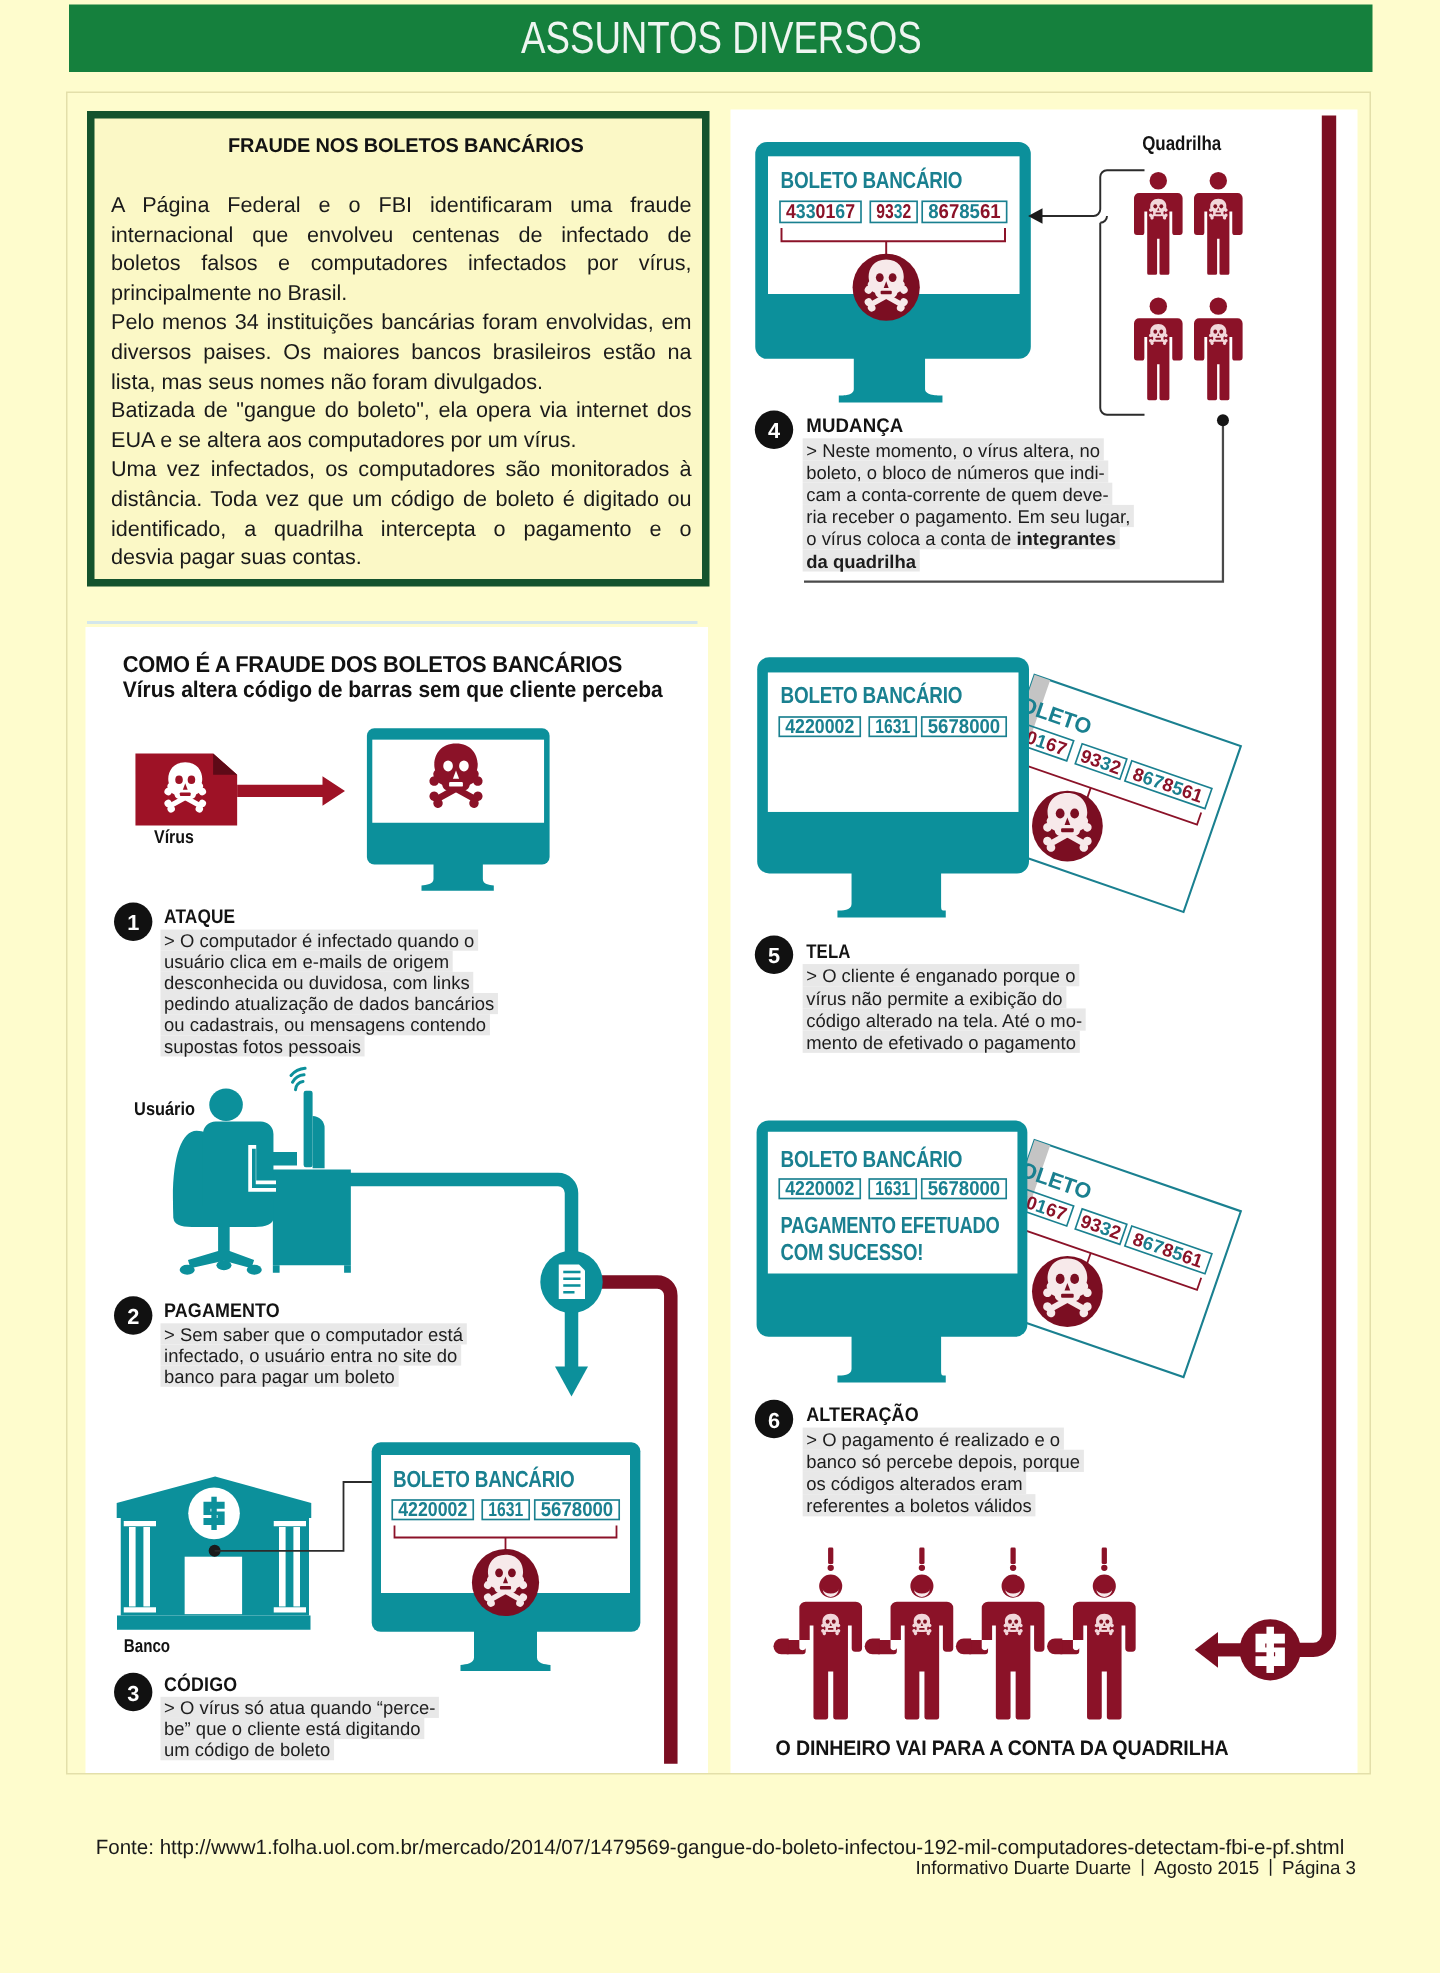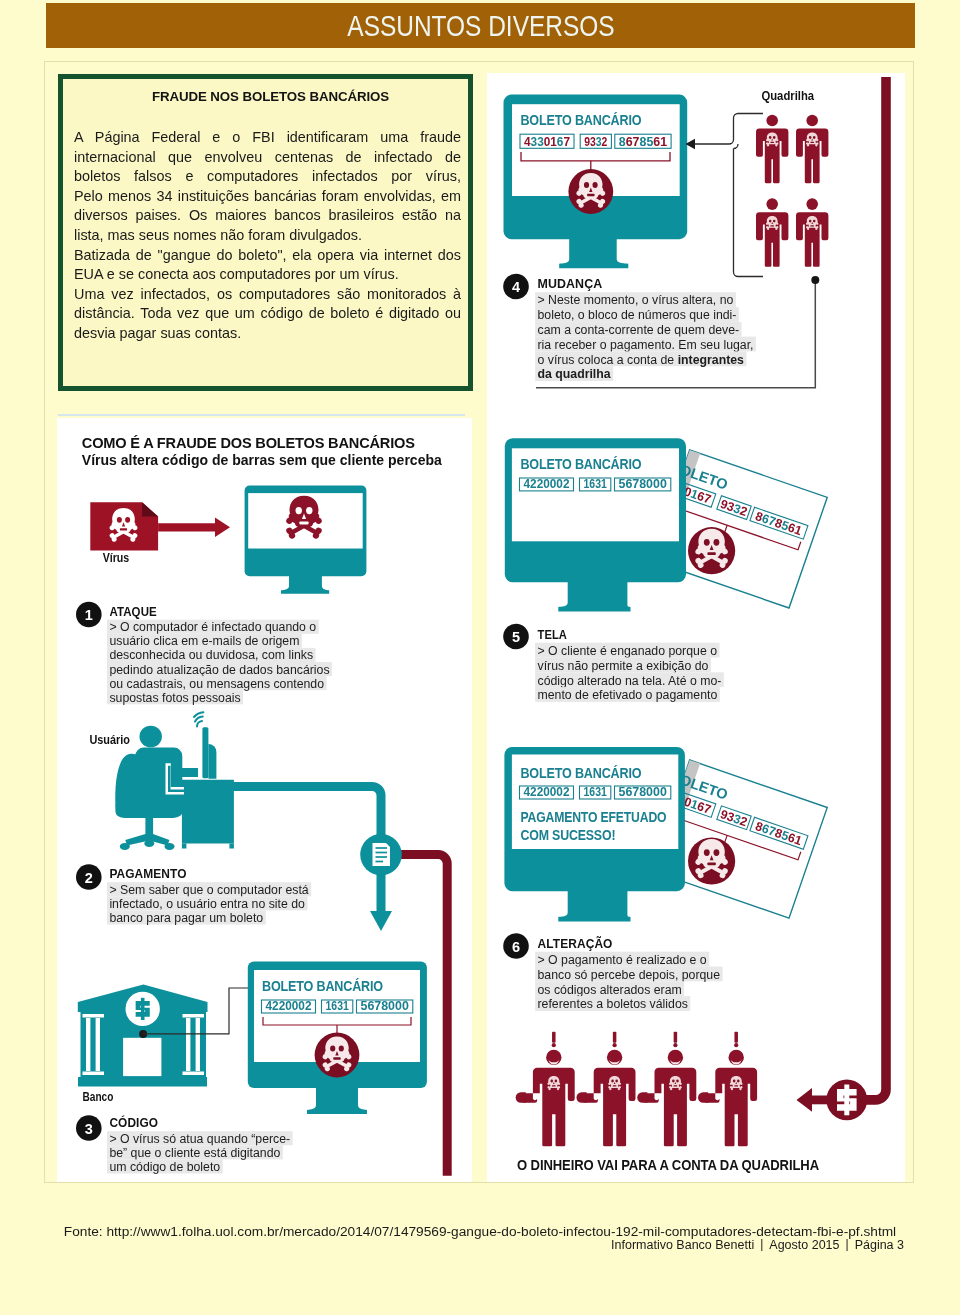--- a/index.html
+++ b/index.html
@@ -1,19 +1,19 @@
 <!DOCTYPE html>
 <html><head>
 <meta charset="utf-8">
 <style>
   html,body{margin:0;padding:0;}
   body{width:960px;height:1315px;background:#fefccd;font-family:"Liberation Sans",sans-serif;overflow:hidden;position:relative;-webkit-font-smoothing:antialiased;}
   #page{position:absolute;left:0;top:0;width:960px;height:1315px;}
 
-  .hdr{position:absolute;left:46px;top:3px;width:869px;height:45px;background:#a16207;}
+  .hdr{position:absolute;left:46px;top:3px;width:869px;height:45px;background:#15803d;}
   .hdr-title{position:absolute;left:0;top:0;width:869px;height:45px;line-height:45px;text-align:center;color:#eef5f1;font-size:30px;font-weight:400;padding-left:0px;padding-right:0px;box-sizing:border-box;transform-origin:center;}
   .hdr-title span{display:inline-block;transform:scaleX(0.815);transform-origin:center;}
 
   .outer-box{position:absolute;left:44px;top:61px;width:870px;height:1122px;border:1px solid #e3dfaa;box-sizing:border-box;}
 
   .textbox{position:absolute;left:58px;top:74px;width:415px;height:317px;background:#fbf8c6;border:5px solid #14532d;box-sizing:border-box;}
   .art-title{position:absolute;left:0;top:10px;width:415px;text-align:center;font-size:13.3px;font-weight:bold;color:#131313;letter-spacing:-0.1px;}
   .art-body{position:absolute;left:11px;top:49px;width:387px;font-size:14.4px;line-height:19.6px;color:#1a1a1a;}
   .art-body .ln{text-align:justify;text-align-last:justify;white-space:pre;}
   .art-body .ln.last{text-align:left;text-align-last:left;}
@@ -53,27 +53,29 @@
   </div>
 
   <div class="outer-box"></div>
 
   <div class="textbox">
     <div class="art-title">FRAUDE NOS BOLETOS BANCÁRIOS</div>
     <div class="art-body">
       <div class="ln">A Página Federal e o FBI identificaram uma fraude</div>
       <div class="ln">internacional que envolveu centenas de infectado de</div>
       <div class="ln">boletos falsos e computadores infectados por vírus,</div>
+      <div class="ln last">principalmente no Brasil.</div>
       <div class="ln">Pelo menos 34 instituições bancárias foram envolvidas, em</div>
       <div class="ln">diversos paises. Os maiores bancos brasileiros estão na</div>
       <div class="ln last">lista, mas seus nomes não foram divulgados.</div>
       <div class="ln">Batizada de "gangue do boleto", ela opera via internet dos</div>
-      <div class="ln last">EUA e se conecta aos computadores por um vírus.</div>
+      <div class="ln last">EUA e se altera aos computadores por um vírus.</div>
       <div class="ln">Uma vez infectados, os computadores são monitorados à</div>
       <div class="ln">distância. Toda vez que um código de boleto é digitado ou</div>
+      <div class="ln">identificado, a quadrilha intercepta o pagamento e o</div>
       <div class="ln last">desvia pagar suas contas.</div>
     </div>
   </div>
 
   <div class="ig-tealline"></div>
 
   <div class="ig" id="ig-right">
     <svg width="418" height="1109" viewBox="0 0 418 1109" xmlns="http://www.w3.org/2000/svg">
       <defs>
         <g id="bone">
@@ -480,16 +482,16 @@
         </g>
 <g class="lnwrap">
           <rect x="50.0" y="741.4" width="115.71" height="14.10" fill="#e8e8e8"></rect>
           <text x="52.4" y="752.9" class="stepline">um código de boleto</text>
         </g>
     </svg>
   </div>
 
   <div class="footnote">Fonte: http://www1.folha.uol.com.br/mercado/2014/07/1479569-gangue-do-boleto-infectou-192-mil-computadores-detectam-fbi-e-pf.shtml</div>
   <div class="pagefoot">
-    <span>Informativo Banco Benetti</span><span class="sep">|</span><span>Agosto 2015</span><span class="sep">|</span><span>Página  3</span>
+    <span>Informativo Duarte Duarte</span><span class="sep">|</span><span>Agosto 2015</span><span class="sep">|</span><span>Página  3</span>
   </div>
 
 </div>
 
 </body></html>

